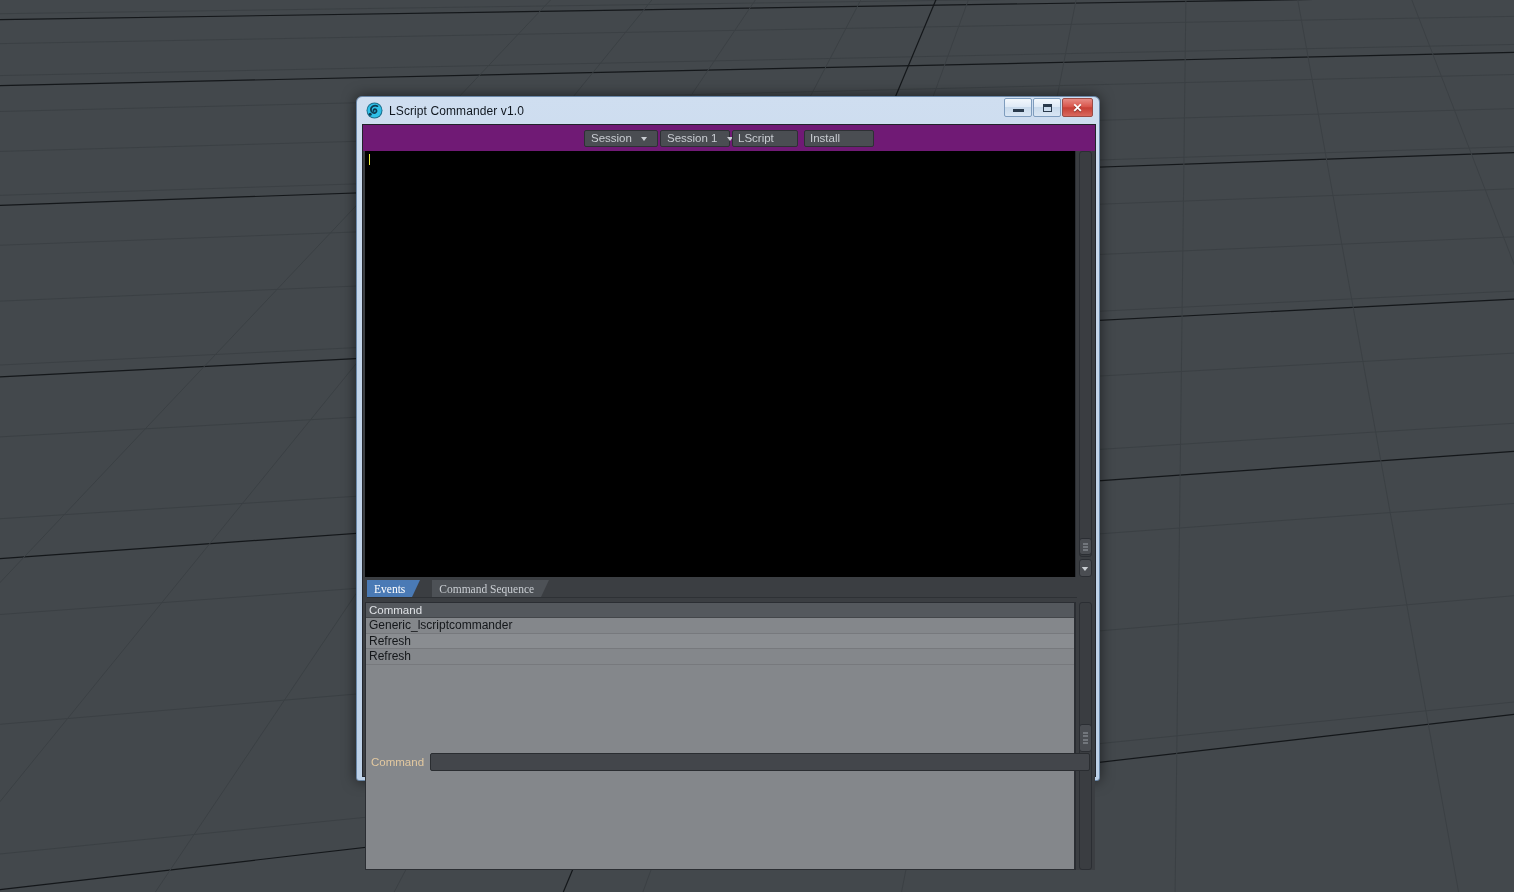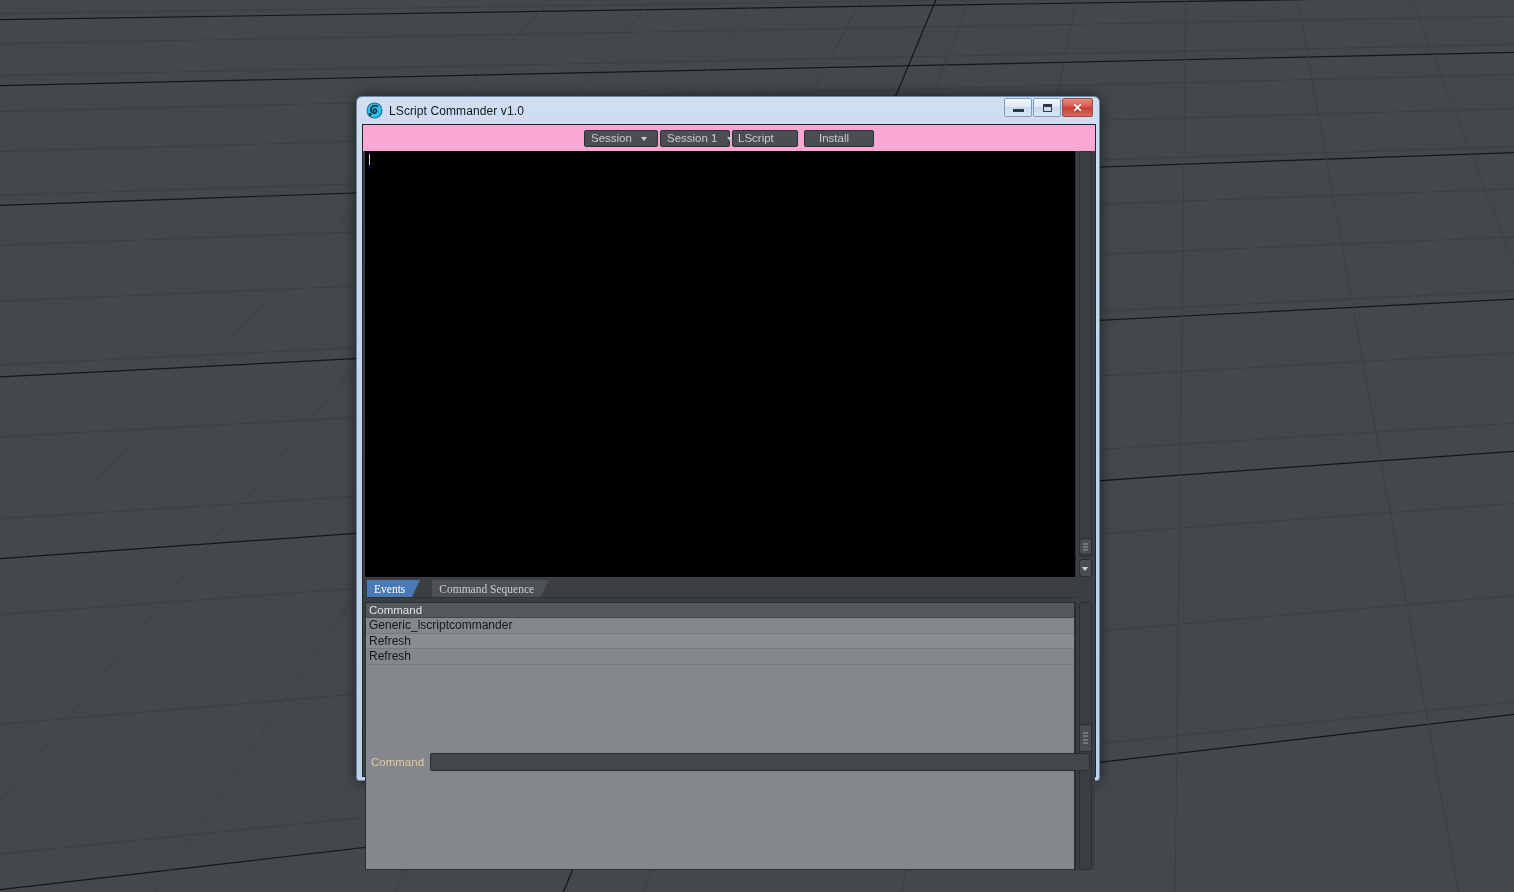--- a/index.html
+++ b/index.html
@@ -89,21 +89,21 @@
     border: 1px solid #21242a;
   }
 
   
   #toolbar {
     height: 26px;
     display: flex;
     align-items: center;
     justify-content: center;
     gap: 2px;
-    background: #f9a8d4;
+    background: #701a75;
   }
   .tb-ctl {
     height: 17px;
     background: #4a4d52;
     border: 1px solid #2d3034;
     border-radius: 2px;
     color: #c9cdd2;
     font-size: 11.5px;
     display: flex;
     align-items: center;
@@ -114,21 +114,21 @@
   .tb-ctl.dropdown .lbl { flex: 0 0 auto; }
   .tb-ctl.dropdown .chev {
     margin-left: 10px;
     font-size: 8px;
     color: #c9cdd2;
     transform: scaleX(1.5);
   }
   #select-session  { width: 74px; }
   #select-session1 { width: 70px; }
   #btn-execute { width: 66px; padding-left: 5px; }
-  #btn-install { width: 70px; padding-left: 14px; margin-left: 4px; }
+  #btn-install { width: 70px; padding-left: 5px; margin-left: 4px; }
 
   
   #editor-wrap {
     position: absolute;
     left: 2px; top: 26px;
     width: 730px; height: 426px;
     display: flex;
   }
   #code-area {
     flex: 1 1 auto;

